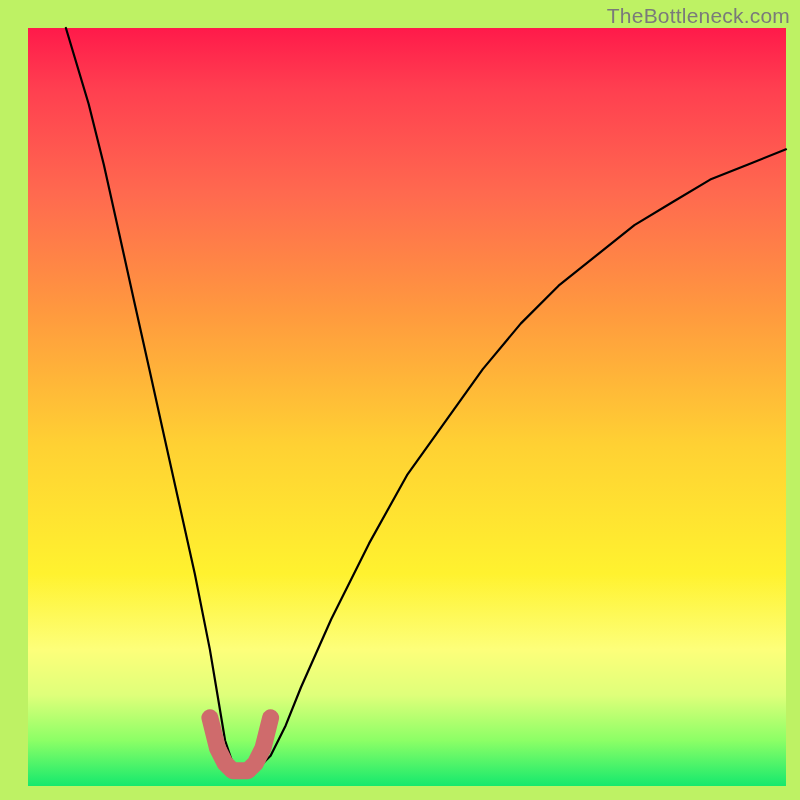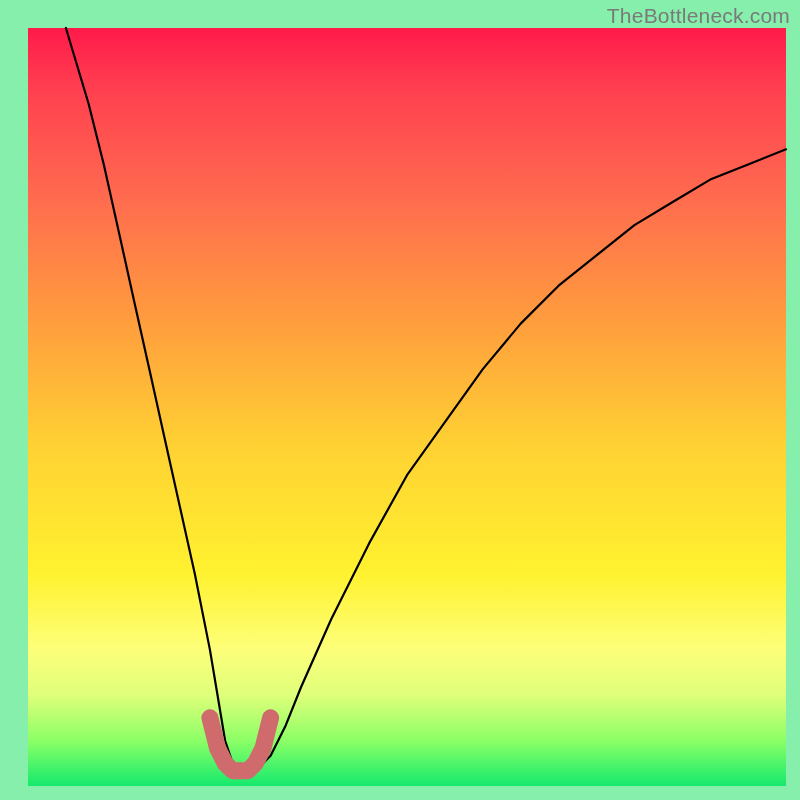--- a/index.html
+++ b/index.html
@@ -8,21 +8,21 @@
     width: 800px;
     height: 800px;
     background: #000;
     font-family: Arial, Helvetica, sans-serif;
     overflow: hidden;
   }
   .stage {
     position: relative;
     width: 800px;
     height: 800px;
-    background: #86efac;
+    background: #bef264;
   }
   .plot {
     position: absolute;
     left: 28px;
     top: 28px;
     width: 758px;
     height: 758px;
     
     background: linear-gradient(
       to bottom,

